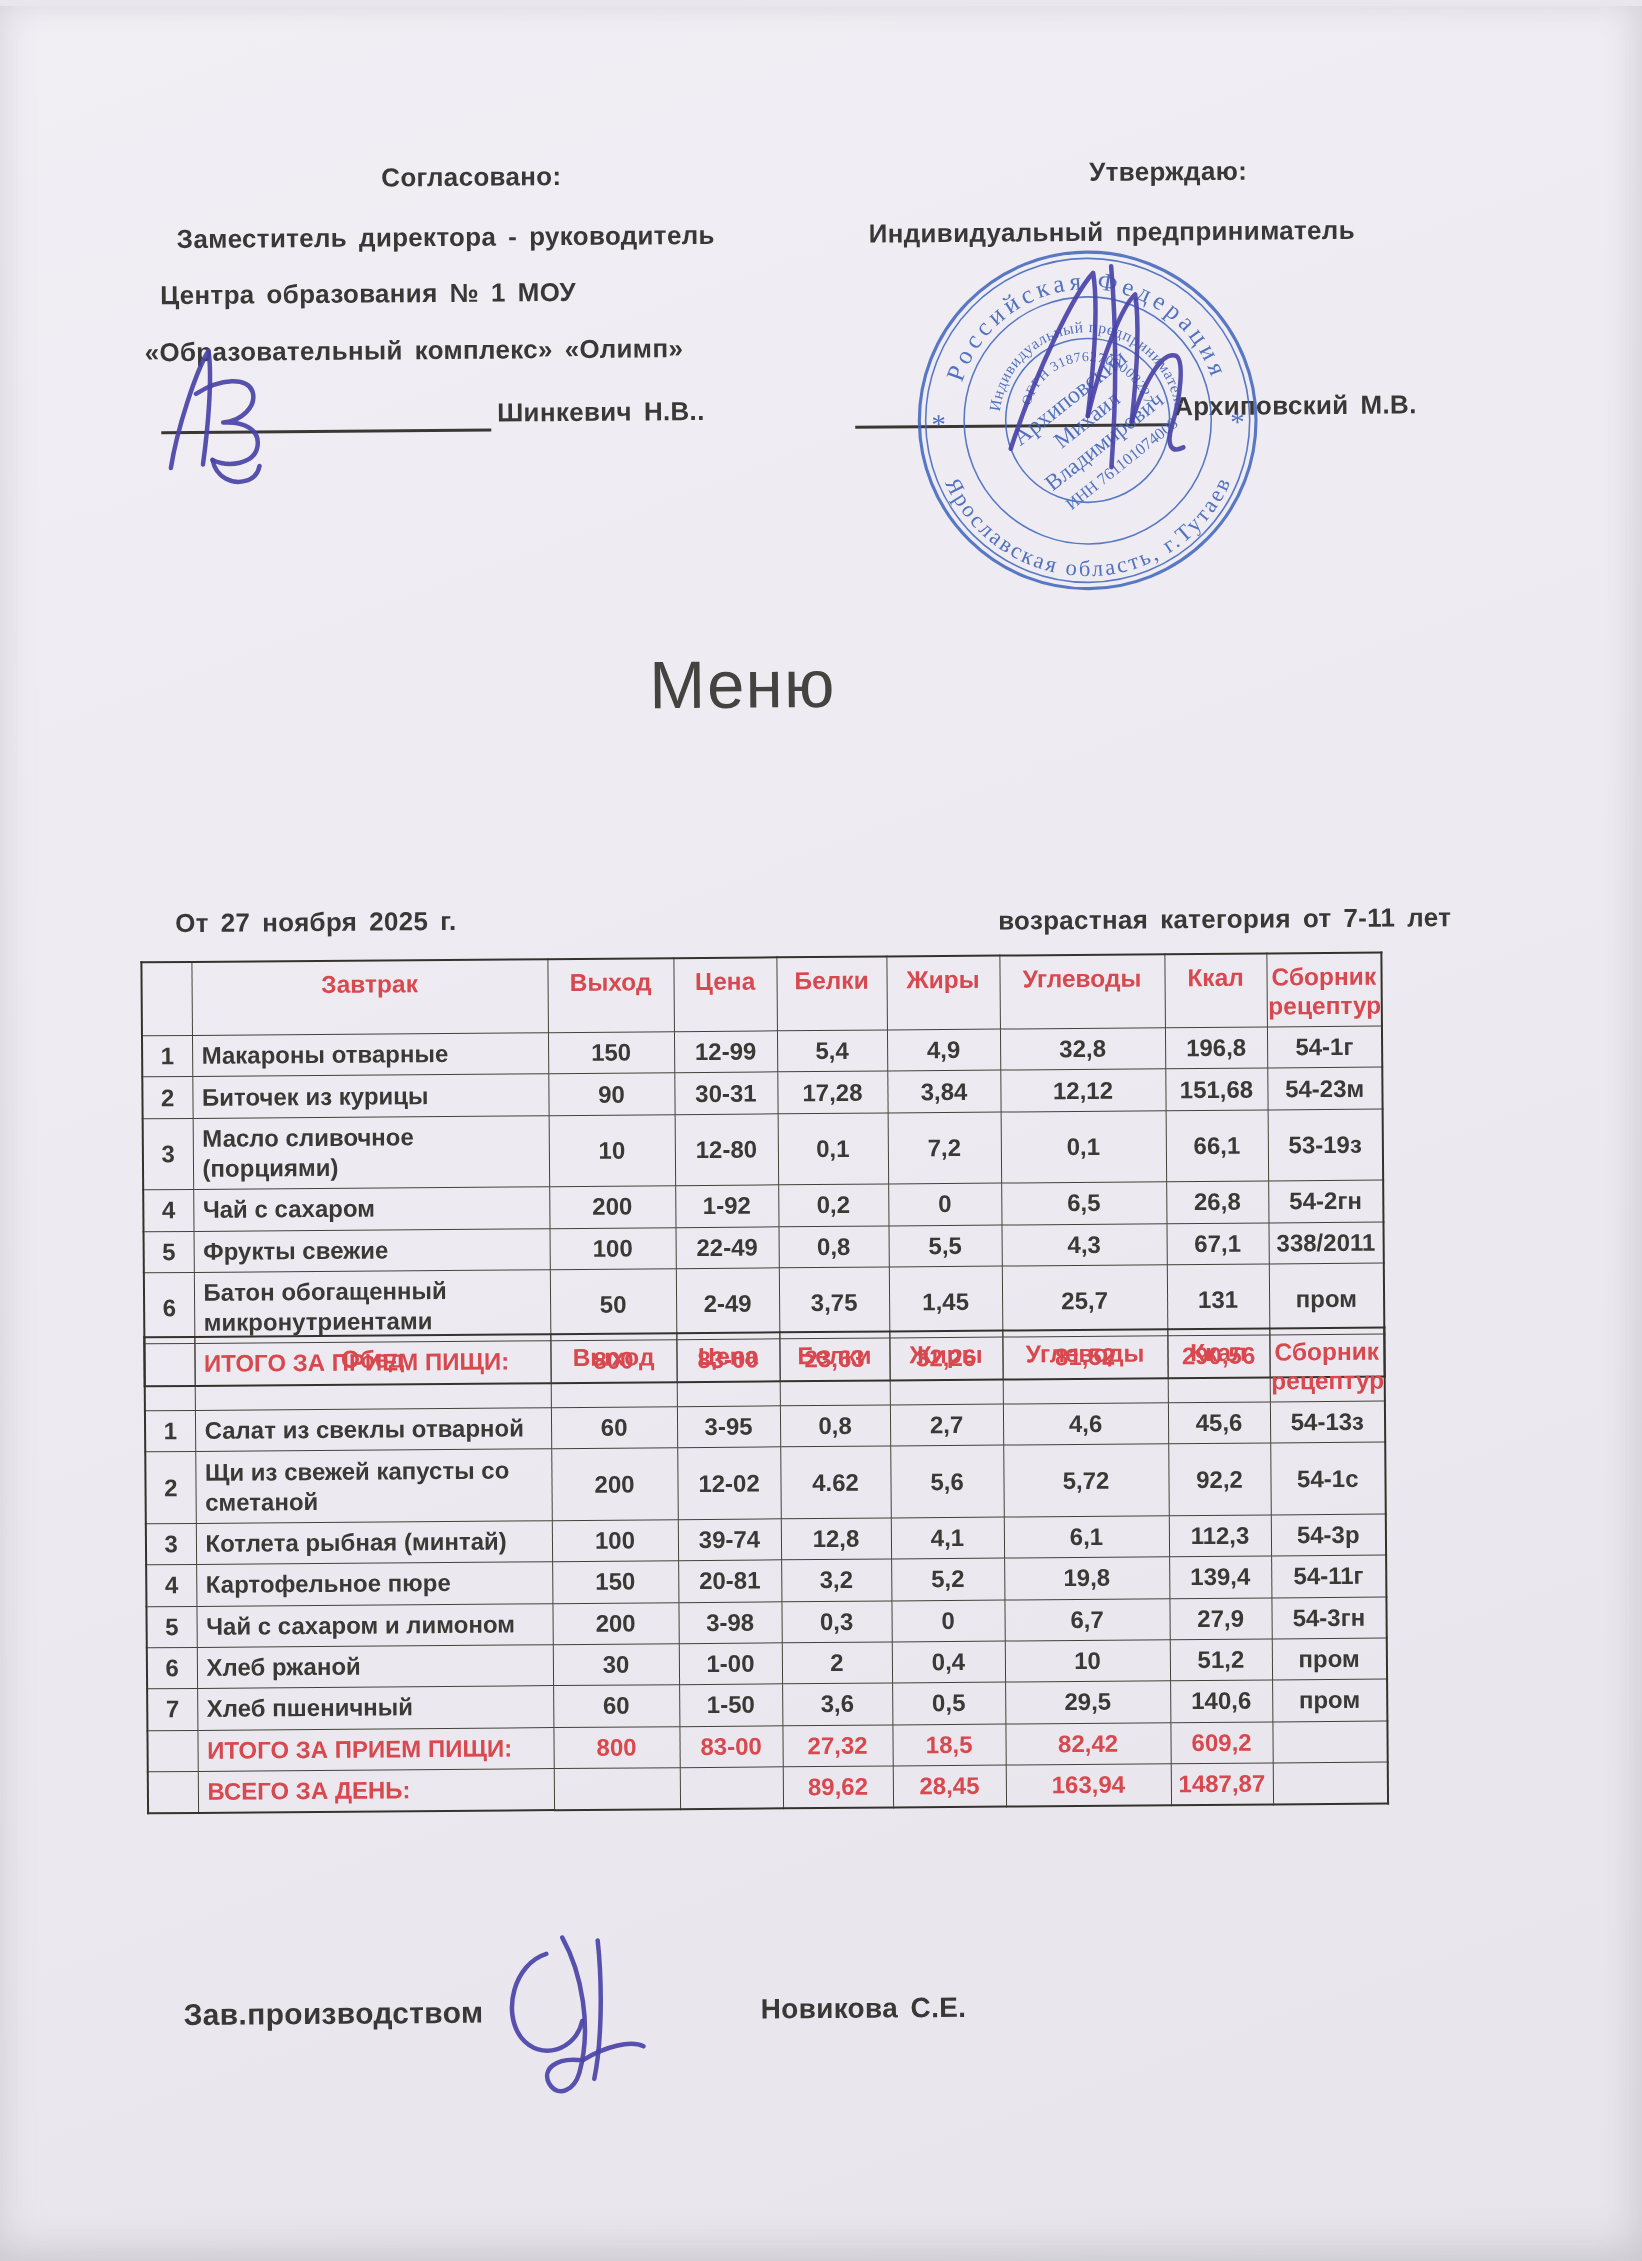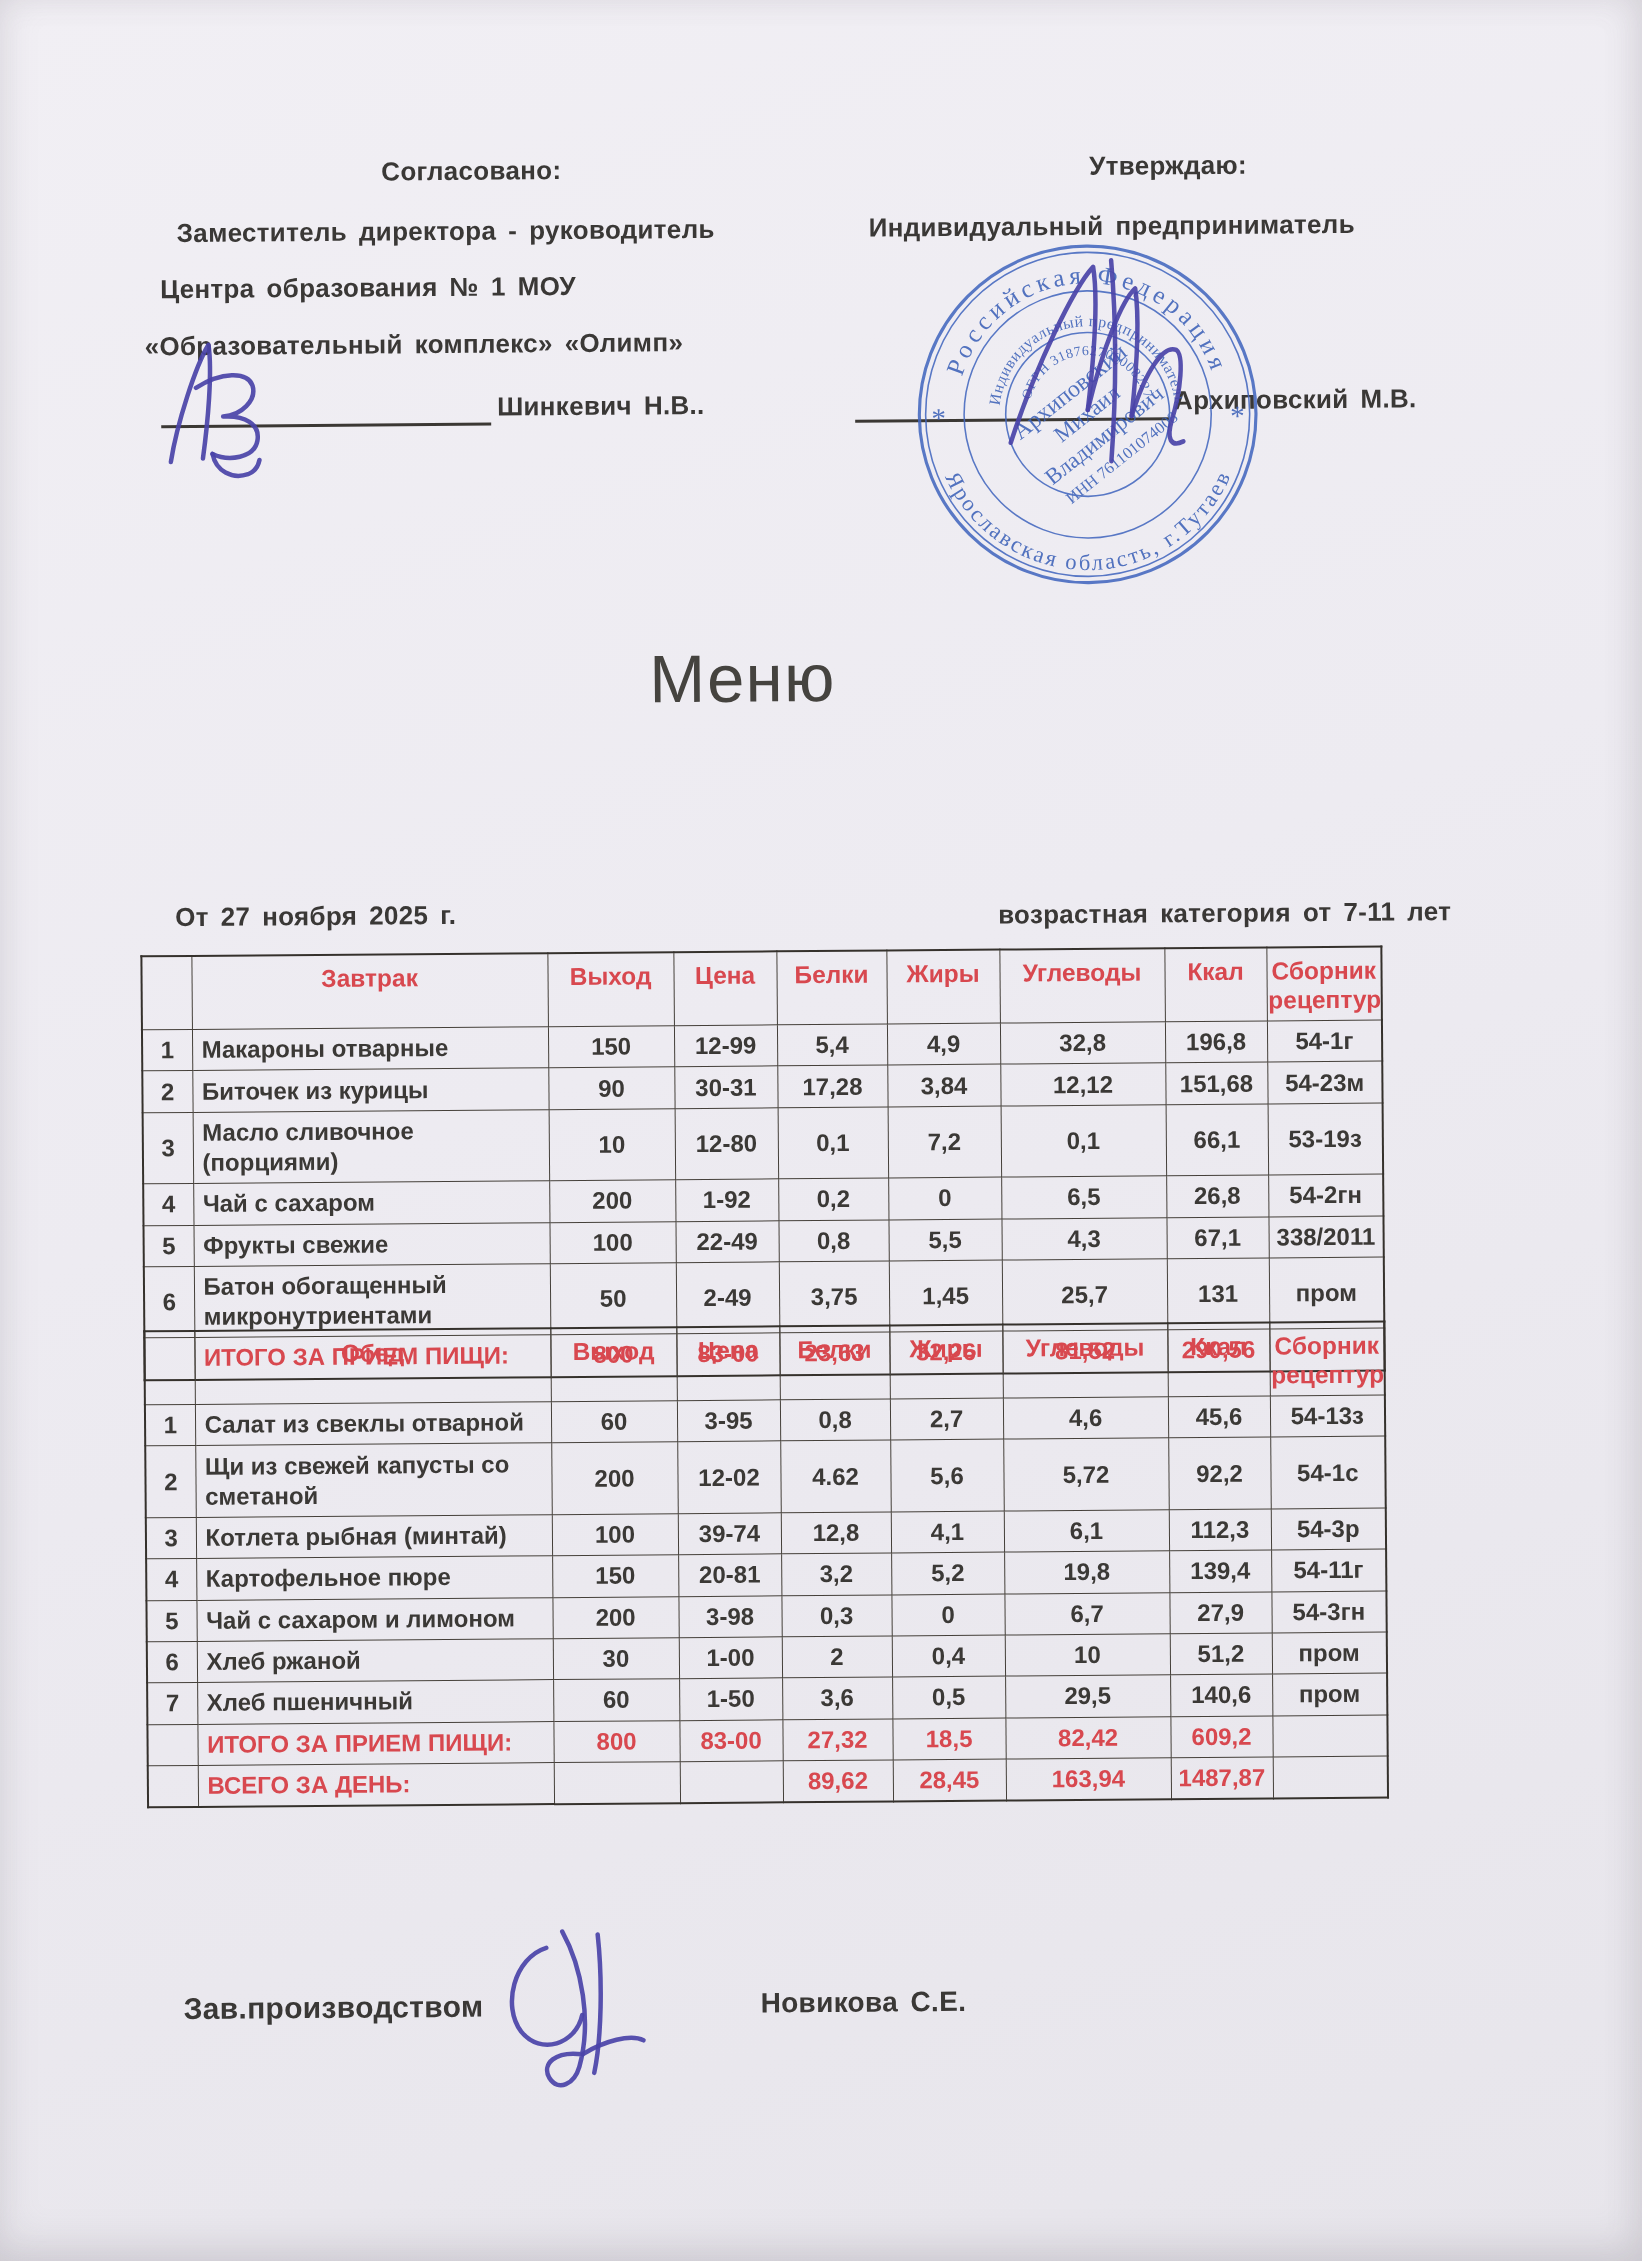--- a/index.html
+++ b/index.html
@@ -4,20 +4,21 @@
 <style>
   html,body{margin:0;padding:0;}
   body{
     width:1643px;height:2261px;position:relative;overflow:hidden;
     background:#e9e7ed;
     font-family:"Liberation Sans", sans-serif;
   }
   .page{
     position:absolute;inset:0;
     background:linear-gradient(160deg,#f1eff4 0%,#edebf1 45%,#e7e5eb 100%);
+    margin-top:6px;
   }
   .page::after{
     content:"";position:absolute;inset:0;pointer-events:none;
     box-shadow:inset 0 -14px 39px rgba(110,105,118,.18), inset -9px 0 32px rgba(110,105,118,.08);
   }
   .tilt{position:absolute;inset:0;transform:rotate(-0.45deg);transform-origin:50% 40%;}
 
   .t{
     position:absolute;font-weight:700;color:#3a3836;font-size:26px;
     white-space:nowrap;word-spacing:4.5px;letter-spacing:0.3px;

